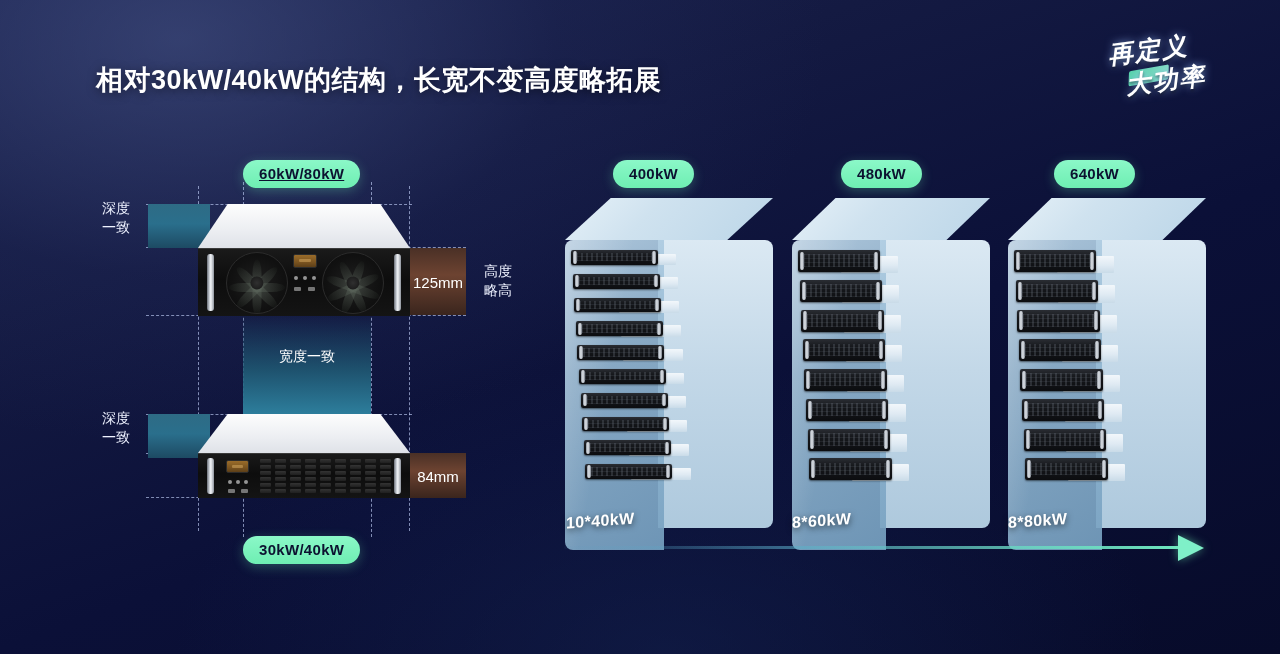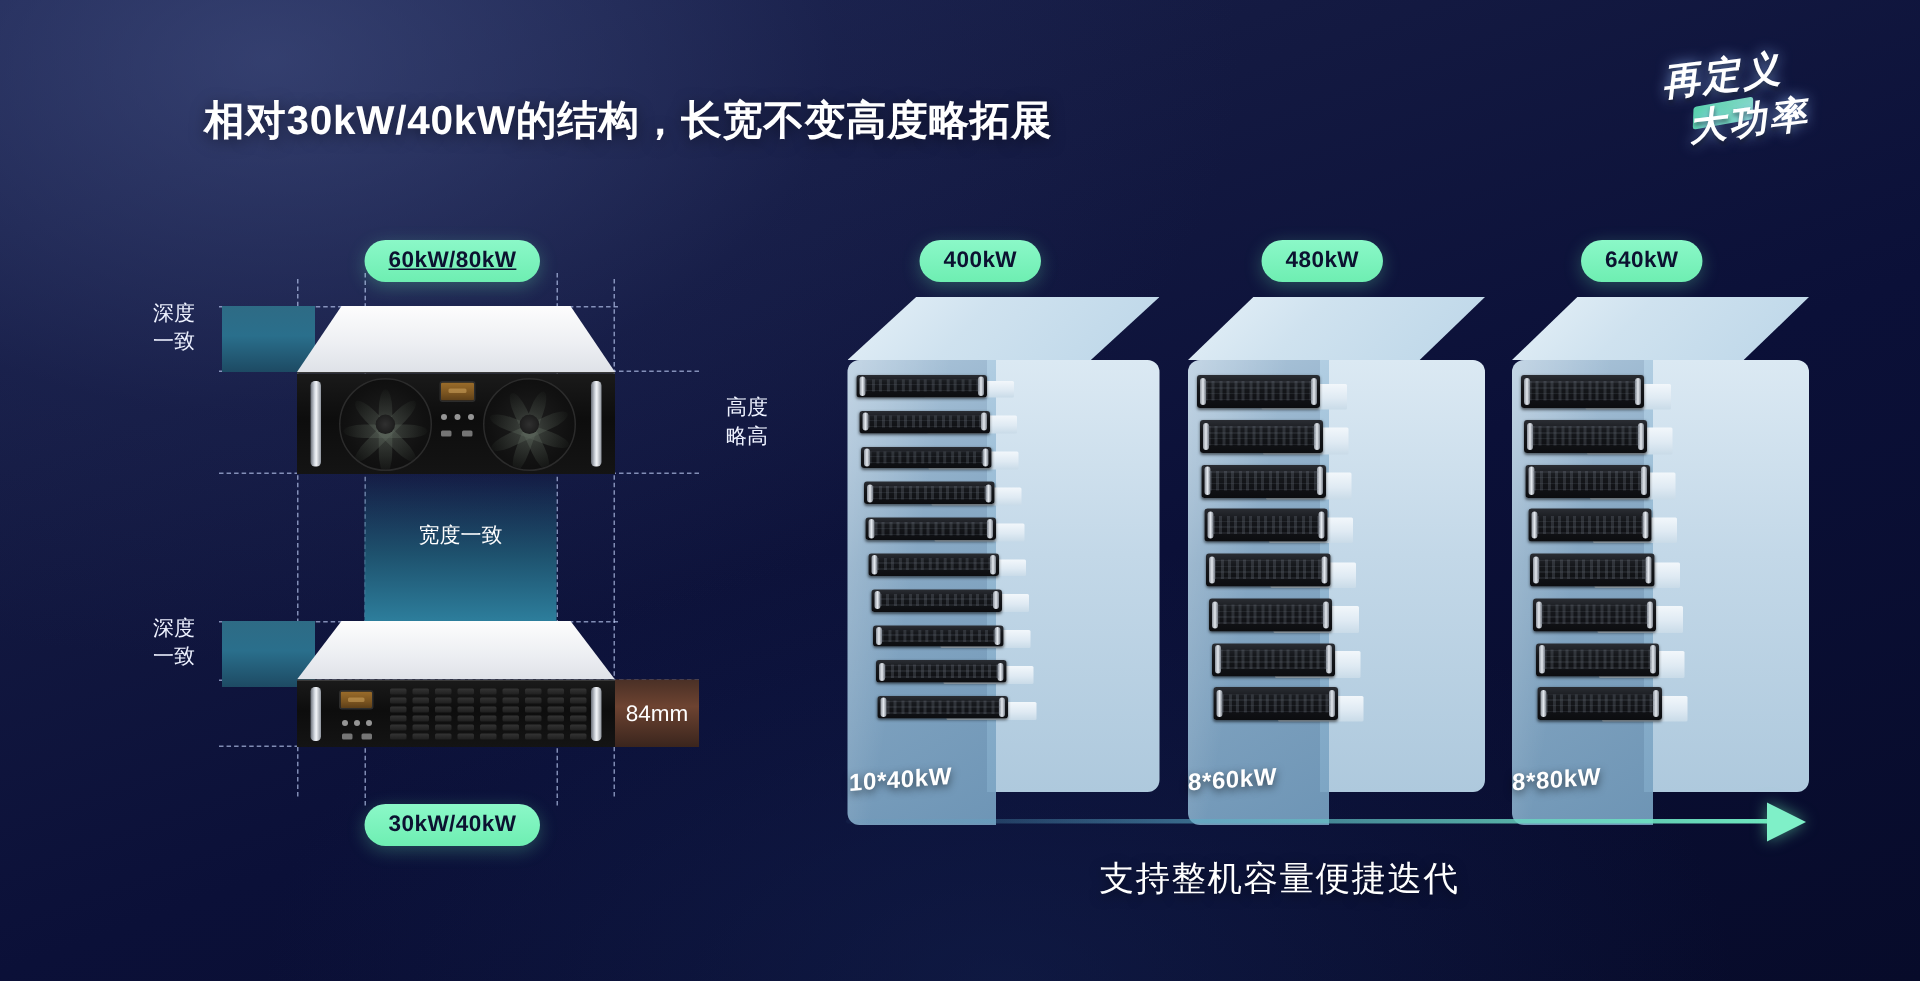--- a/index.html
+++ b/index.html
@@ -17,21 +17,20 @@
       linear-gradient(160deg,#1c2450 0%, #141a42 28%, #0b1038 58%, #070b2a 100%);
     overflow:hidden;
   }
 
   
   .title {
     position:absolute; left:96px; top:62px;
     font-size:27px; font-weight:bold; color:#ffffff;
     letter-spacing:.5px; white-space:nowrap;
     text-shadow:0 2px 10px rgba(0,0,0,.5);
-    margin-left:40px;
   }
 
   
   .brand {
     position:absolute; right:30px; top:28px;
     width:140px; height:80px;
     transform:rotate(-7deg);
   }
   .brand-l1, .brand-l2 {
     position:absolute; left:0; width:100%;
@@ -254,20 +253,23 @@
   <div class="hg" style="left:146px; top:497px; width:320px;"></div>
 
   <div class="pill" style="left:243px; top:160px;text-decoration:underline;">60kW/80kW</div>
 
   <div class="cnlabel" style="left:92px; top:199px; width:48px;">
     <div>深度</div>
     <div>一致</div>
   </div>
   <div class="sw-depth" style="left:148px; top:204px;"></div>
 
+  <div class="sw-height" style="left:410px; top:248px; width:56px; height:67px;">
+    <span>125mm</span>
+  </div>
   <div class="cnlabel" style="left:474px; top:262px; width:48px;">
     <div>高度</div>
     <div>略高</div>
   </div>
 
   <div class="unit" style="left:198px; top:204px; width:212px; height:112px;">
     <div class="unit-top" style="height:44px;"></div>
     <div class="unit-face" style="top:44px; height:68px;">
       <div class="handle" style="left:9px;"></div>
       <div class="handle" style="right:9px;"></div>
@@ -559,15 +561,14 @@
           <div class="modcap" style="left: 2px;"></div>
           <div class="modcap" style="right: 2px;"></div>
         </div>
       </div>
       <div class="cablabel" style="left: 1008px; top: 512px;">8*80kW</div>
     </div>
 
   <div class="arrow-line" style="left:564px; top:546px; width:620px;"></div>
   <div class="arrow-head" style="left:1178px; top:535px;"></div>
 
-  <div class="caption" style="left:733px; top:570px;">支持整机容量便捷迭代</div>
 
 </div>
 
 </body></html>

